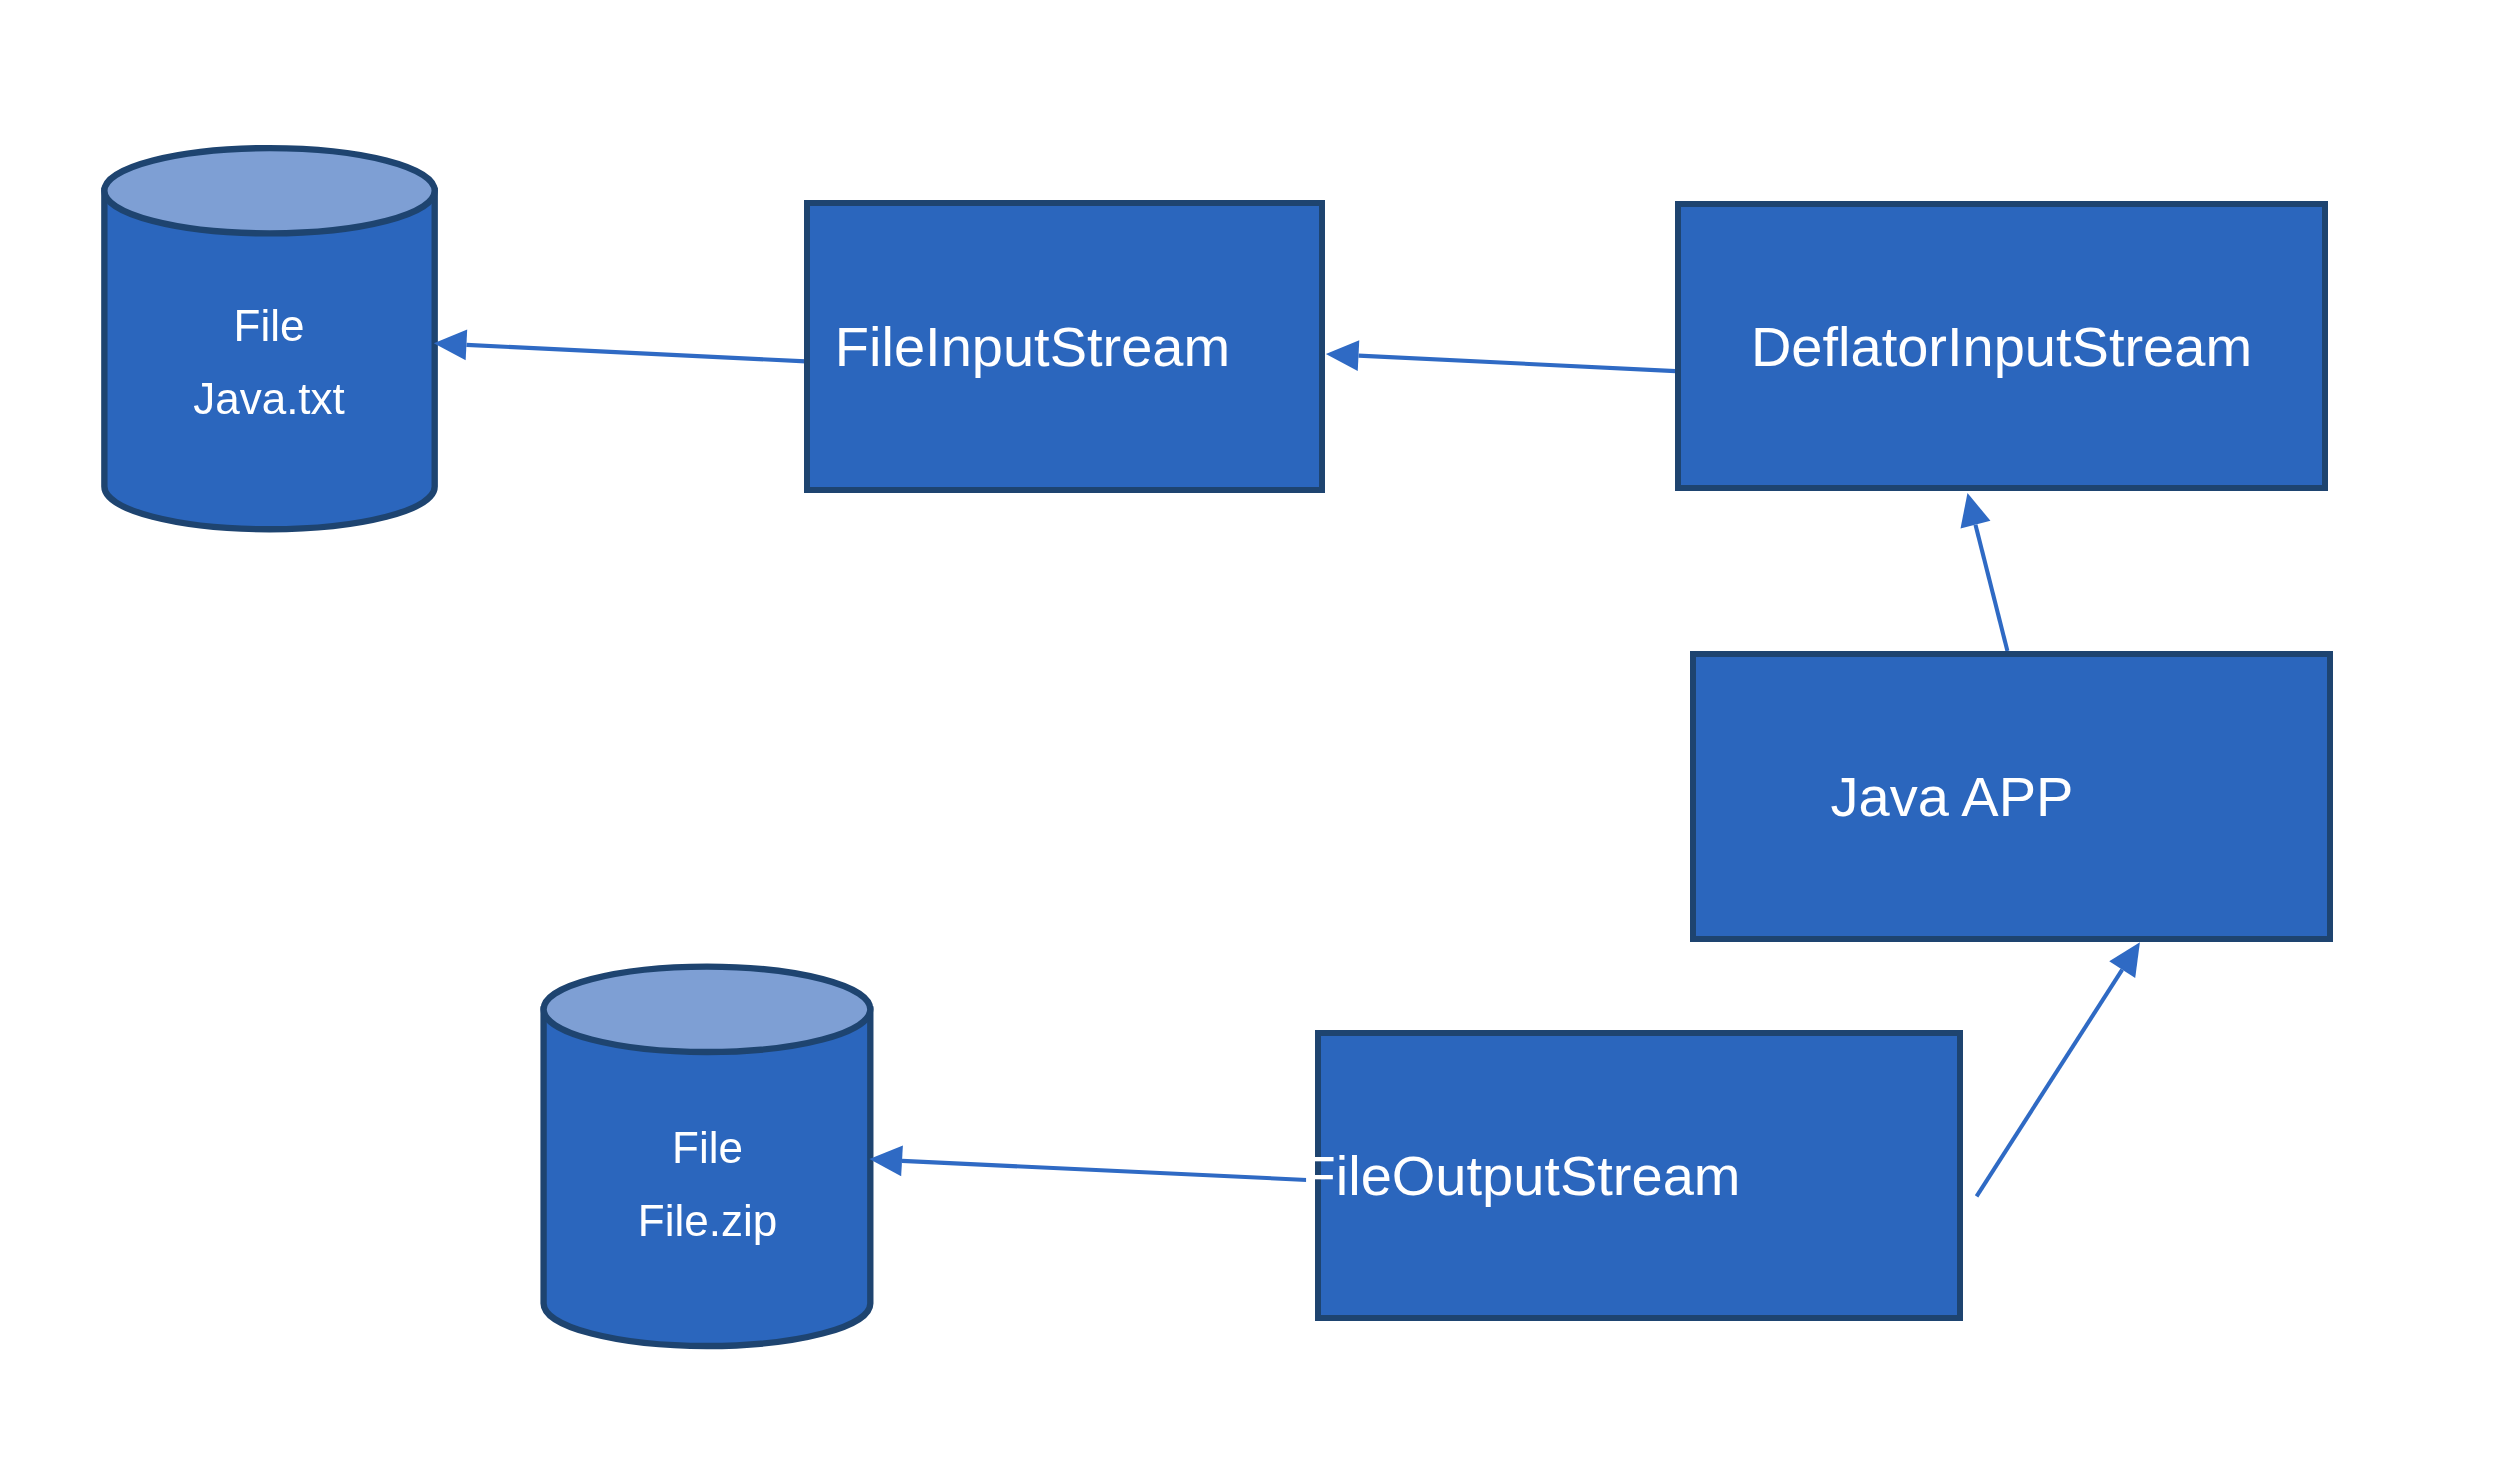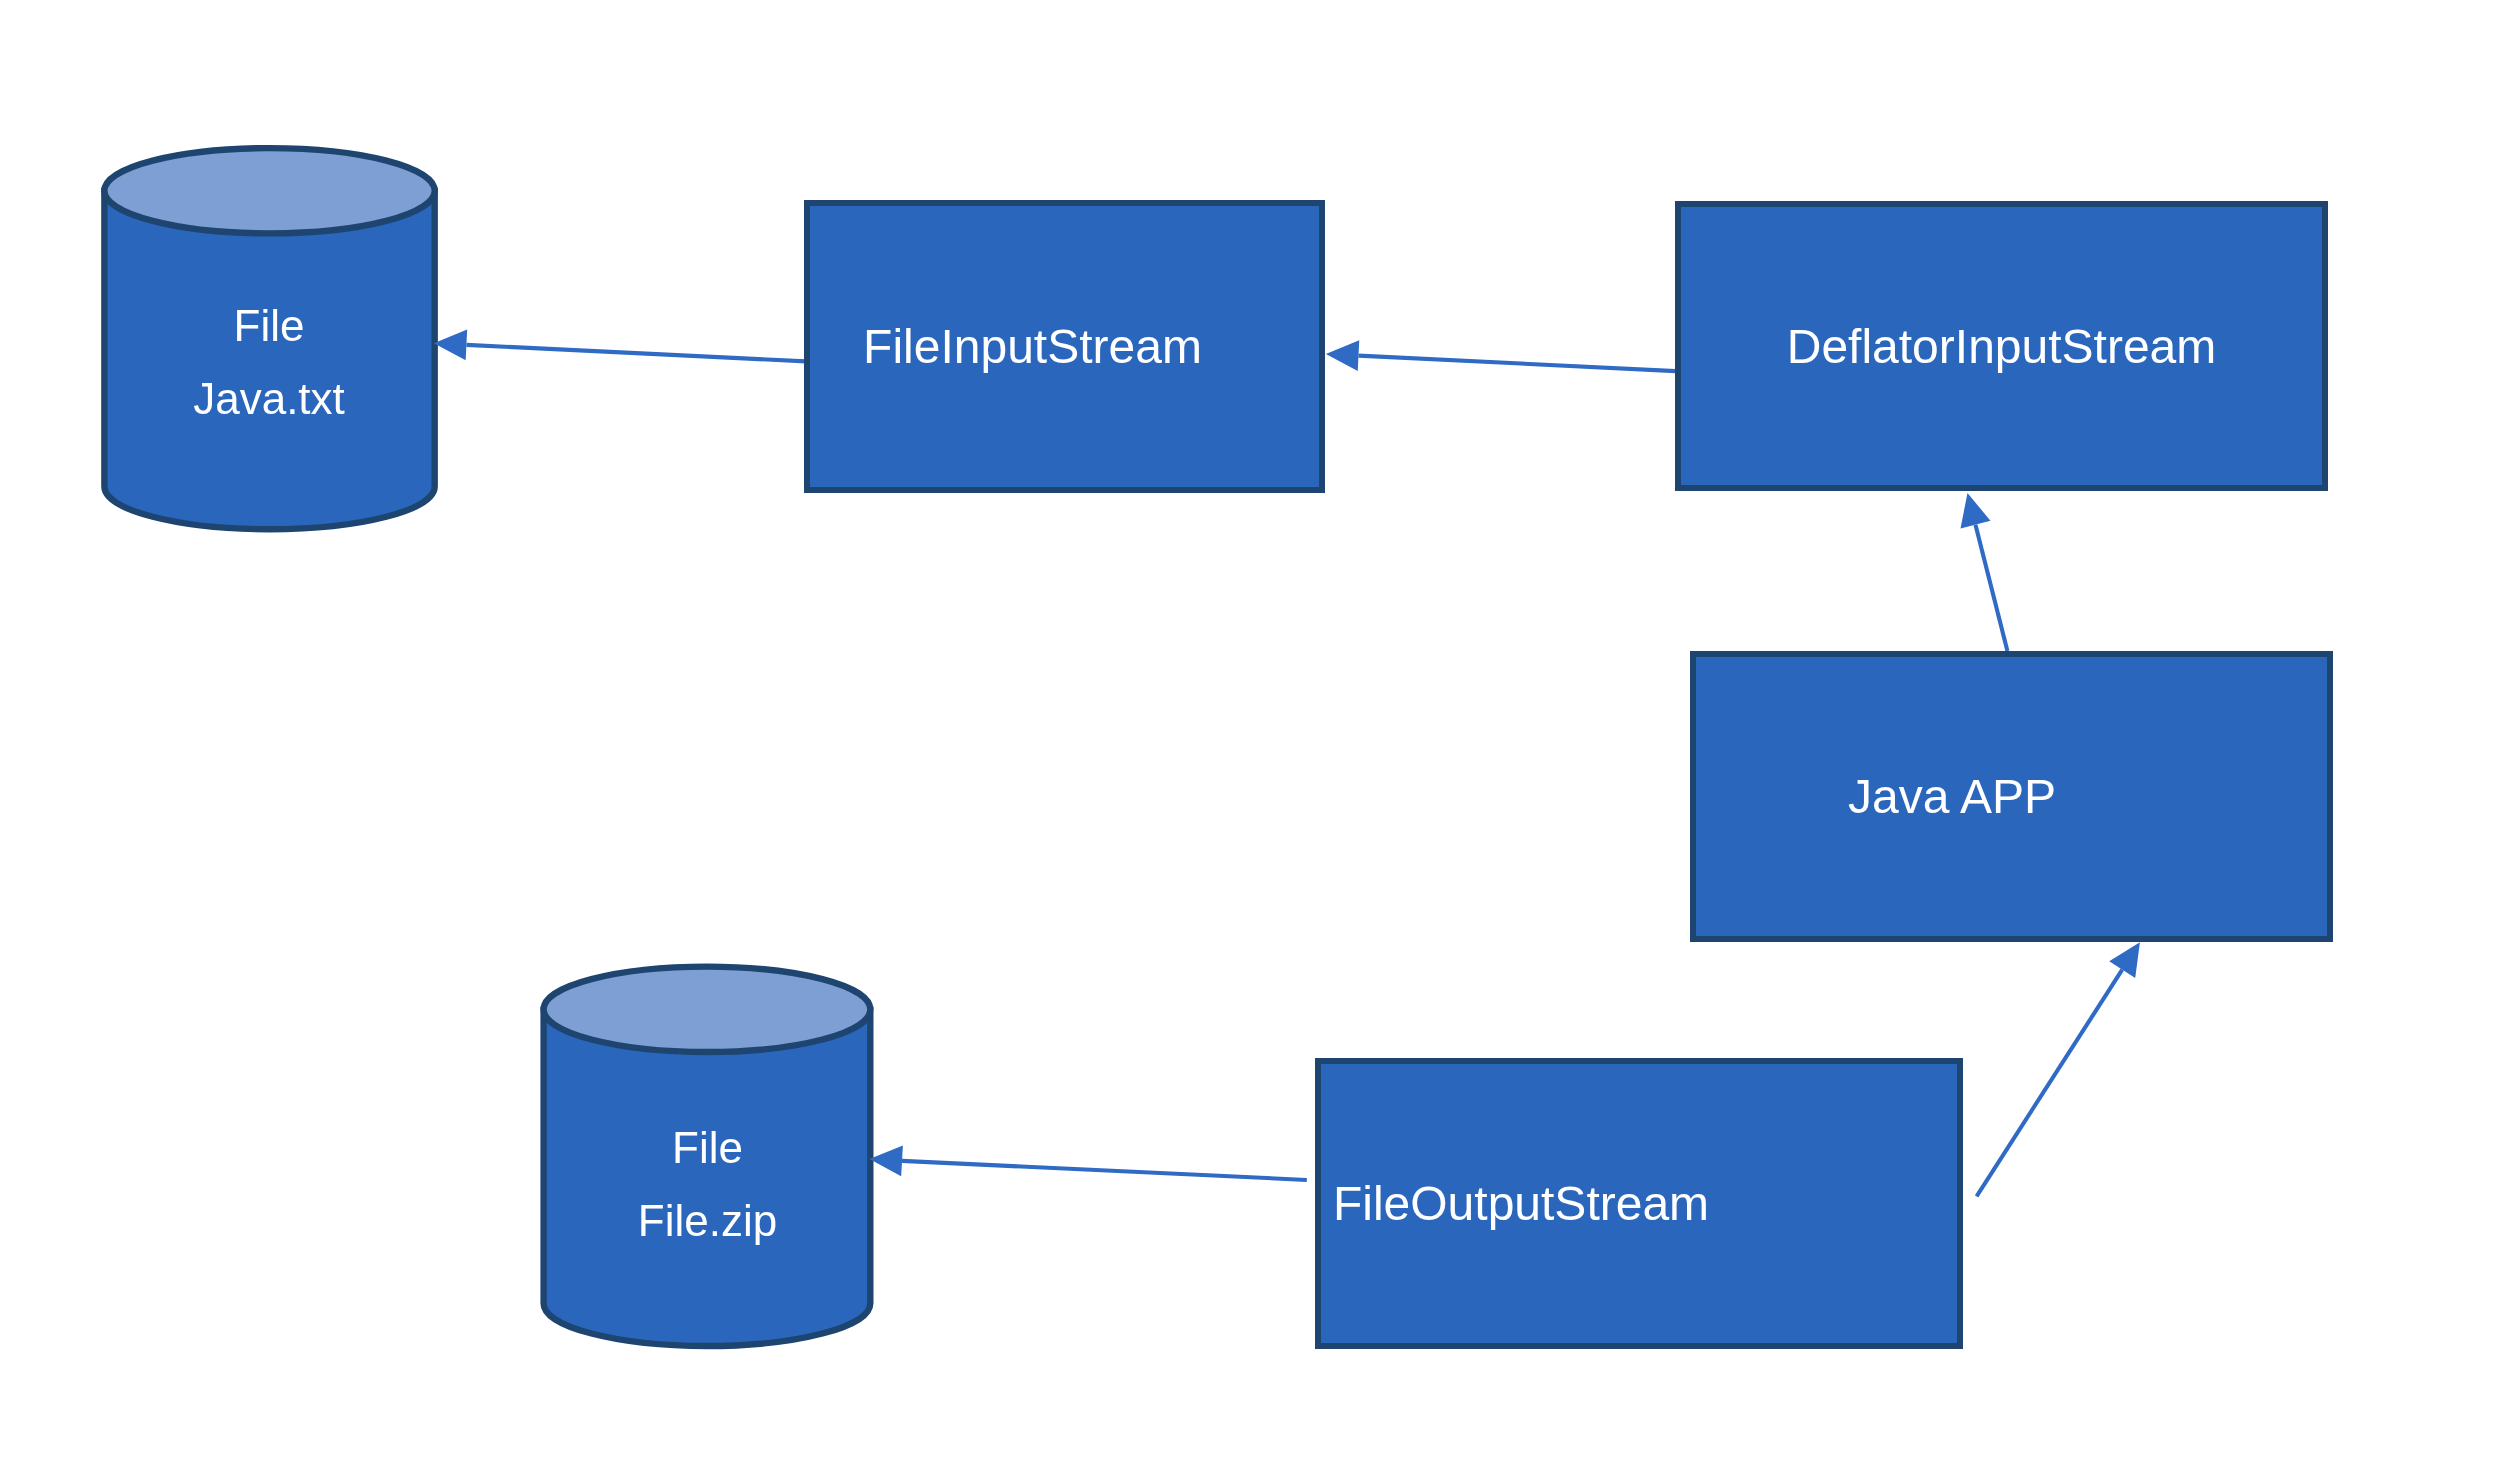--- a/index.html
+++ b/index.html
@@ -40,27 +40,27 @@
   }
   .node {
     position: absolute;
     box-sizing: border-box;
     background: var(--shape-fill);
     border: 6.4px solid var(--shape-stroke);
     display: flex;
     align-items: center;
     justify-content: center;
     color: var(--label-text);
-    font-size: 48px;
+    font-size: 56px;
     white-space: nowrap;
   }
   #n-fileinput  { left: 804px;  top: 200px;  width: 521px; height: 293px; padding-right: 64px; }
   #n-deflator   { left: 1675px; top: 201px;  width: 653px; height: 290px; }
   #n-javaapp    { left: 1690px; top: 651px;  width: 643px; height: 291px; padding-right: 119px; }
-  #n-fileoutput { left: 1315px; top: 1058px; width: 648px; height: 291px; padding-right: 236px; }
+  #n-fileoutput { left: 1315px; top: 1030px; width: 648px; height: 291px; padding-right: 236px; }
   .cyl-label {
     position: absolute;
     box-sizing: border-box;
     display: flex;
     flex-direction: column;
     align-items: center;
     justify-content: center;
     text-align: center;
     color: var(--label-text);
     font-size: 44px;

